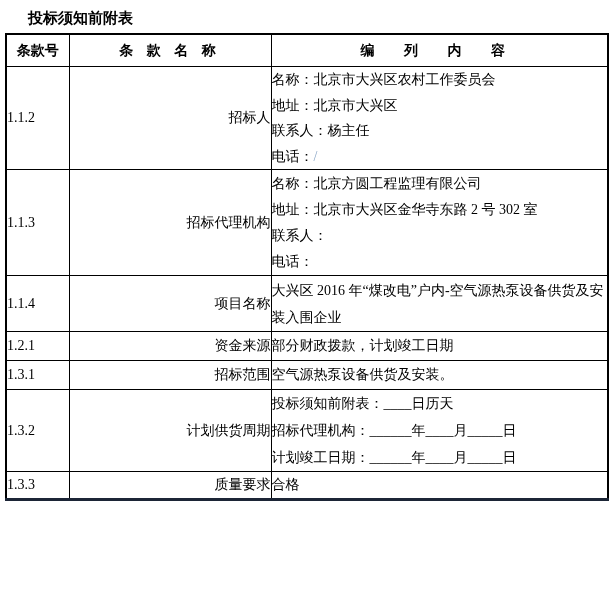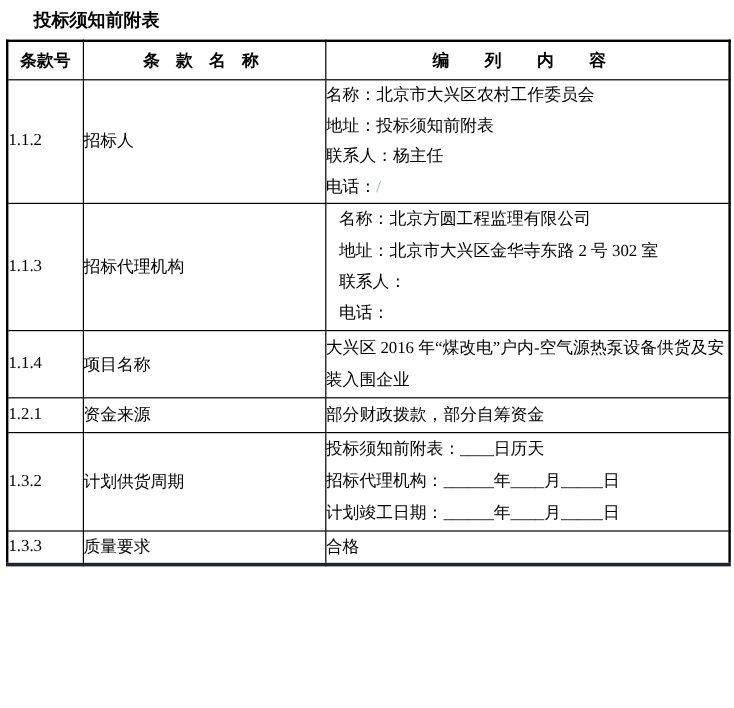--- a/index.html
+++ b/index.html
@@ -46,34 +46,34 @@
     font-weight:bold;
     text-align:center;
     height:31px;
   }
   th.sp1{letter-spacing:5px;}
   th.sp2{letter-spacing:13px;}
   td.no{
     text-align:left;
     font-family:"Liberation Serif","DejaVu Serif",serif;
   }
-  td.nm{text-align:left;}
+  td.nm{text-align:right;}
   td.ct{
     text-align:left;
     padding:0 8px;
   }
   tr.rh102 td{height:102px;margin-left:41px;}
   tr.rh105 td{height:105px;}
   tr.rh55  td{height:55px;}
   tr.rh29  td{height:29px;}
   tr.rh28  td{height:28px;}
   tr.rh80  td{height:80px;}
   tr.rh26  td{height:26px;}
   .lh255 div{line-height:25.5px;}
-  .lh26  div{line-height:26px;margin-left:11px;}
+  .lh26  div{line-height:26px;}
   .lh27  div{line-height:27px;}
   .wrap2{line-height:27px;}
   .muted{color:#8ea9c9;}
 </style>
 </head>
 <body>
 
 <div class="page">
 
   <div class="doc-subtitle">投标须知前附表</div>
@@ -90,21 +90,21 @@
       <th>条款号</th>
       <th class="sp1">条 款 名 称</th>
       <th class="sp2">编 列 内 容</th>
     </tr>
 
     <tr class="rh102">
       <td class="no">1.1.2</td>
       <td class="nm">招标人</td>
       <td class="ct lh255">
         <div>名称：北京市大兴区农村工作委员会</div>
-        <div>地址：投标须知前附表</div>
+        <div>地址：北京市大兴区</div>
         <div>联系人：杨主任</div>
         <div><span>电话：</span><span class="muted">/</span></div>
       </td>
     </tr>
 
     <tr class="rh105">
       <td class="no">1.1.3</td>
       <td class="nm">招标代理机构</td>
       <td class="ct lh26">
         <div>名称：北京方圆工程监理有限公司</div>
@@ -117,24 +117,29 @@
     <tr class="rh55">
       <td class="no">1.1.4</td>
       <td class="nm">项目名称</td>
       <td class="ct wrap2">大兴区 2016 年“煤改电”户内-空气源热泵设备供货及安装入围企业</td>
     </tr>
 
 
     <tr class="rh28">
       <td class="no">1.2.1</td>
       <td class="nm">资金来源</td>
-      <td class="ct">部分财政拨款，部分自筹资金</td>
+      <td class="ct">部分财政拨款，计划竣工日期</td>
     </tr>
 
 
+    <tr class="rh28">
+      <td class="no">1.3.1</td>
+      <td class="nm">招标范围</td>
+      <td class="ct">空气源热泵设备供货及安装。</td>
+    </tr>
 
     <tr class="rh80">
       <td class="no">1.3.2</td>
       <td class="nm">计划供货周期</td>
       <td class="ct lh27">
         <div>投标须知前附表：____日历天</div>
         <div>招标代理机构：______年____月_____日</div>
         <div>计划竣工日期：______年____月_____日</div>
       </td>
     </tr>

